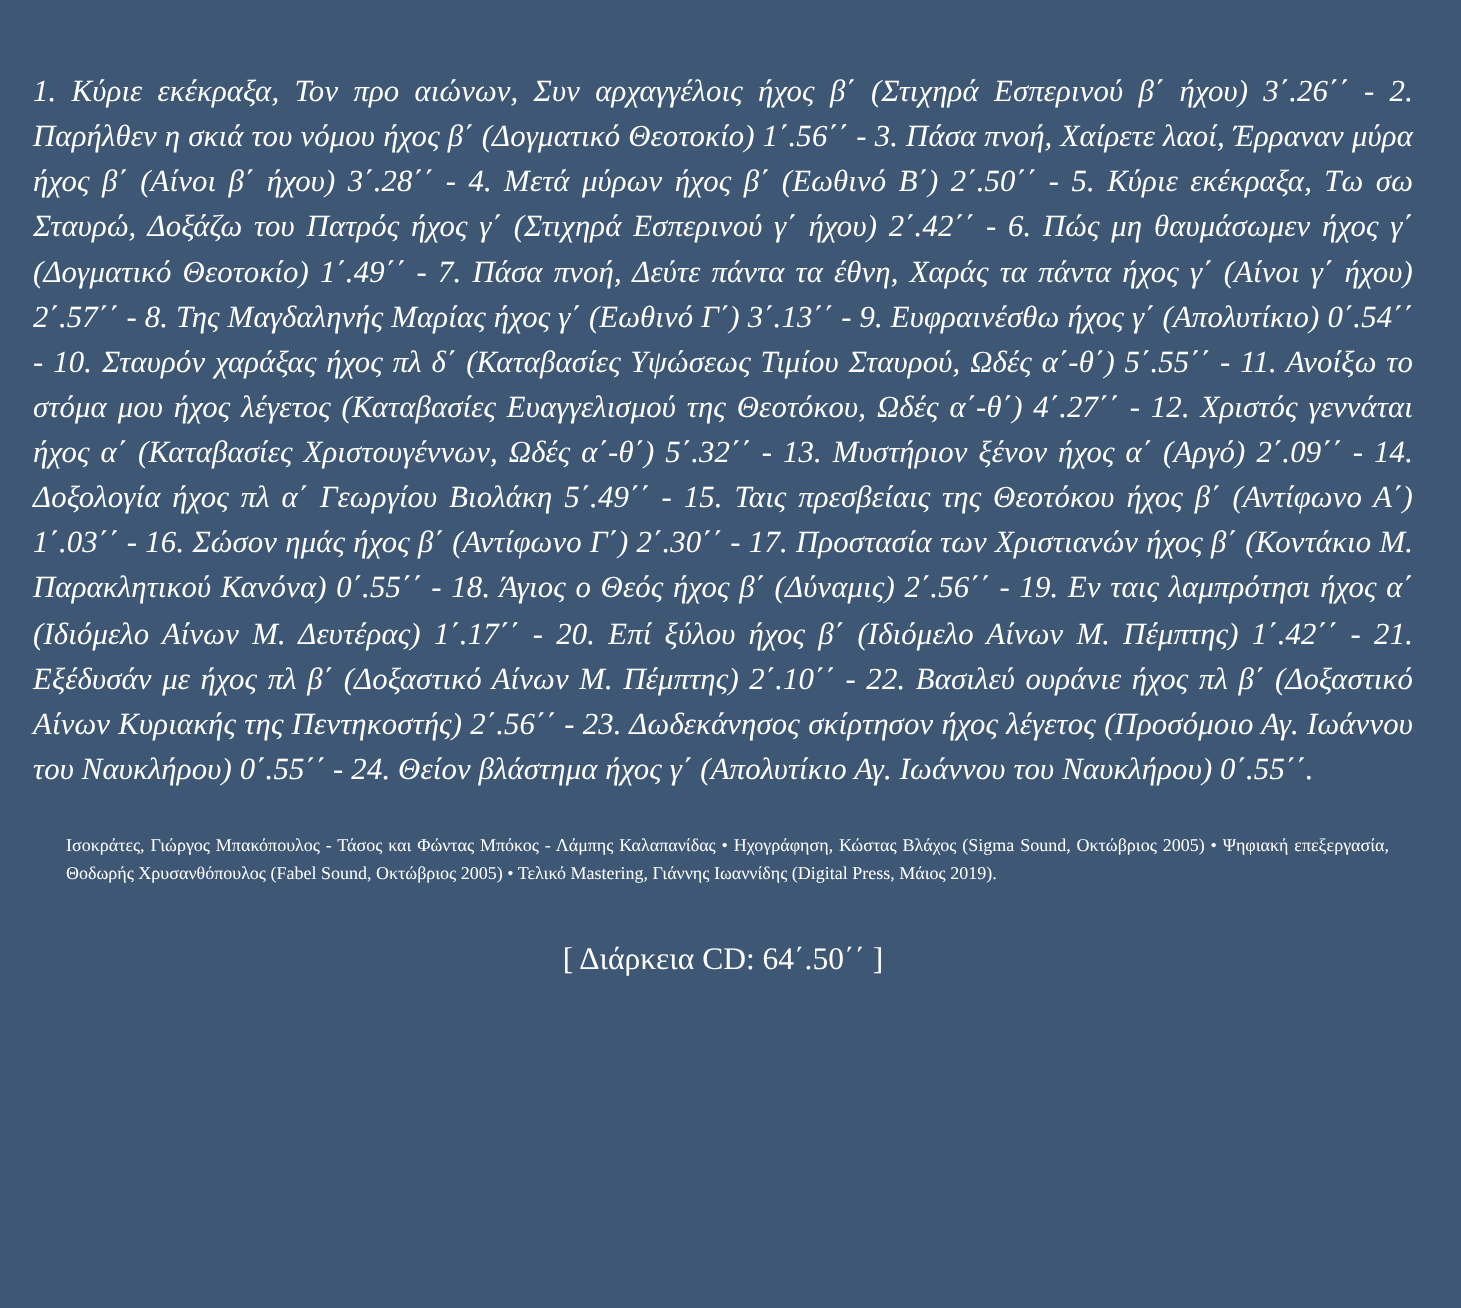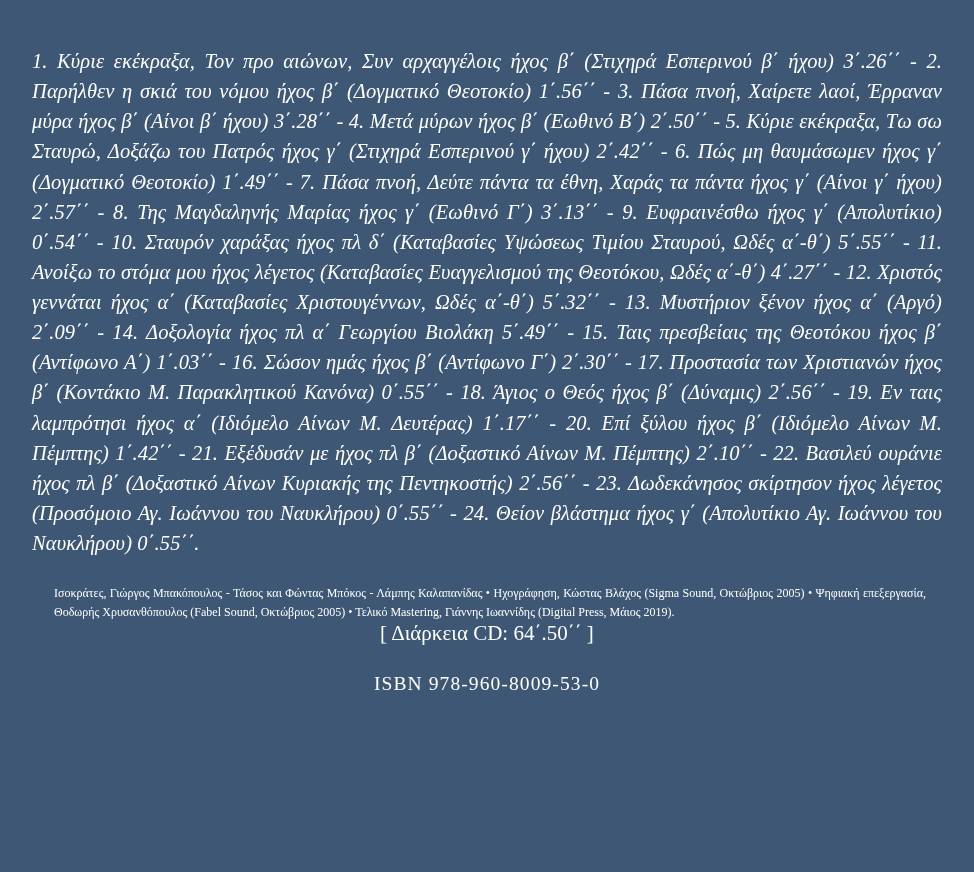--- a/index.html
+++ b/index.html
@@ -11,21 +11,21 @@
     height: 872px;
     background: #3d5775;
     font-family: "Liberation Serif", "DejaVu Serif", serif;
     color: #ffffff;
     overflow: hidden;
   }
   .page {
     width: 974px;
     height: 872px;
     box-sizing: border-box;
-    padding: 46px 30px 0 30px;
+    padding: 46px 30px 0 20px;
     display: flex;
     flex-direction: column;
   }
   .tracklist {
     font-style: italic;
     font-size: 20.5px;
     line-height: 1.47;
     text-align: justify;
     text-justify: inter-word;
     letter-spacing: 0.1px;
@@ -33,20 +33,21 @@
   }
   .credits {
     margin-top: 26px;
     font-size: 12px;
     line-height: 1.55;
     text-align: justify;
     text-justify: inter-word;
     padding: 0 18px 0 24px;
   }
   .duration {
+    margin-top: 36px;
     text-align: center;
     font-size: 21px;
   }
   .isbn {
     margin-top: 27px;
     text-align: center;
     font-size: 19.5px;
     letter-spacing: 1.1px;
   }
 </style>
@@ -54,15 +55,14 @@
 <body>
 
 <div class="page">
 
   <div class="tracklist">1. Κύριε εκέκραξα, Τον προ αιώνων, Συν αρχαγγέλοις ήχος β΄ (Στιχηρά Εσπερινού β΄ ήχου)  3΄.26΄΄ - 2. Παρήλθεν η σκιά του νόμου ήχος β΄ (Δογματικό Θεοτοκίο) 1΄.56΄΄ - 3. Πάσα πνοή, Χαίρετε λαοί, Έρραναν μύρα ήχος β΄ (Αίνοι β΄ ήχου) 3΄.28΄΄ - 4. Μετά μύρων  ήχος β΄ (Εωθινό Β΄) 2΄.50΄΄ - 5. Κύριε εκέκραξα, Τω σω Σταυρώ, Δοξάζω του Πατρός ήχος γ΄ (Στιχηρά Εσπερινού γ΄ ήχου) 2΄.42΄΄ - 6. Πώς μη θαυμάσωμεν ήχος γ΄ (Δογματικό Θεοτοκίο) 1΄.49΄΄ - 7. Πάσα πνοή, Δεύτε πάντα τα έθνη, Χαράς τα πάντα ήχος γ΄ (Αίνοι γ΄ ήχου) 2΄.57΄΄ - 8. Της Μαγδαληνής Μαρίας ήχος γ΄ (Εωθινό Γ΄) 3΄.13΄΄ - 9. Ευφραινέσθω ήχος γ΄ (Απολυτίκιο) 0΄.54΄΄ - 10. Σταυρόν χαράξας  ήχος πλ δ΄ (Καταβασίες Υψώσεως Τιμίου Σταυρού, Ωδές α΄-θ΄) 5΄.55΄΄ - 11. Ανοίξω το στόμα μου ήχος λέγετος (Καταβασίες Ευαγγελισμού της Θεοτόκου, Ωδές α΄-θ΄) 4΄.27΄΄ - 12. Χριστός γεννάται ήχος α΄ (Καταβασίες Χριστουγέννων, Ωδές α΄-θ΄) 5΄.32΄΄ - 13. Μυστήριον ξένον ήχος α΄ (Αργό) 2΄.09΄΄ - 14. Δοξολογία ήχος πλ α΄ Γεωργίου Βιολάκη 5΄.49΄΄ - 15. Ταις πρεσβείαις της Θεοτόκου ήχος β΄ (Αντίφωνο Α΄) 1΄.03΄΄ - 16. Σώσον ημάς ήχος β΄ (Αντίφωνο Γ΄) 2΄.30΄΄ - 17. Προστασία των Χριστιανών ήχος β΄ (Κοντάκιο Μ. Παρακλητικού Κανόνα) 0΄.55΄΄ - 18. Άγιος ο Θεός ήχος β΄ (Δύναμις) 2΄.56΄΄ - 19. Εν ταις λαμπρότησι ήχος α΄ (Ιδιόμελο Αίνων Μ. Δευτέρας) 1΄.17΄΄ - 20. Επί ξύλου  ήχος β΄ (Ιδιόμελο Αίνων Μ. Πέμπτης) 1΄.42΄΄ - 21. Εξέδυσάν με ήχος πλ β΄ (Δοξαστικό Αίνων Μ. Πέμπτης) 2΄.10΄΄ - 22. Βασιλεύ ουράνιε ήχος πλ β΄ (Δοξαστικό Αίνων Κυριακής της Πεντηκοστής) 2΄.56΄΄ - 23. Δωδεκάνησος σκίρτησον ήχος λέγετος (Προσόμοιο Αγ. Ιωάννου του Ναυκλήρου) 0΄.55΄΄ - 24. Θείον βλάστημα ήχος γ΄ (Απολυτίκιο Αγ. Ιωάννου του Ναυκλήρου) 0΄.55΄΄.</div>
 
   <div class="credits">Ισοκράτες, Γιώργος Μπακόπουλος - Τάσος και Φώντας Μπόκος - Λάμπης Καλαπανίδας • Ηχογράφηση, Κώστας Βλάχος (Sigma Sound, Οκτώβριος 2005) • Ψηφιακή επεξεργασία, Θοδωρής Χρυσανθόπουλος (Fabel Sound, Οκτώβριος 2005) • Τελικό Mastering, Γιάννης Ιωαννίδης (Digital Press, Μάιος 2019).</div>
 
   <div class="duration">[ Διάρκεια CD: 64΄.50΄΄ ]</div>
 
-  <div class="isbn">ISBN 978-960-8009-53-0</div>
 
 </div>
 
 </body></html>

